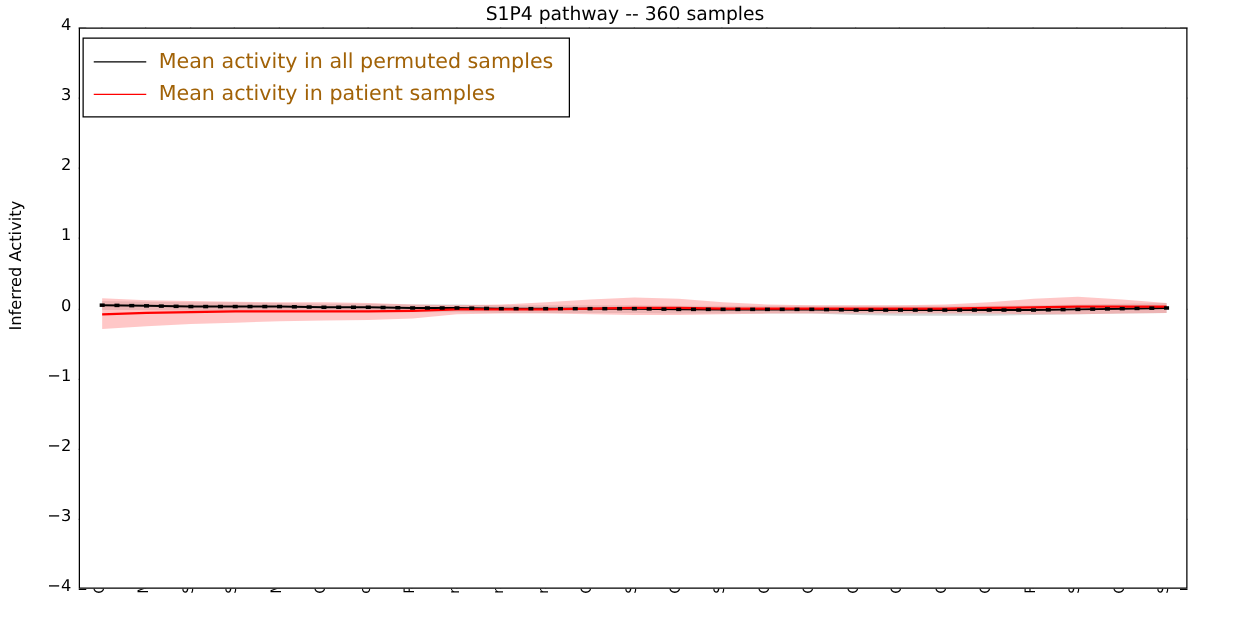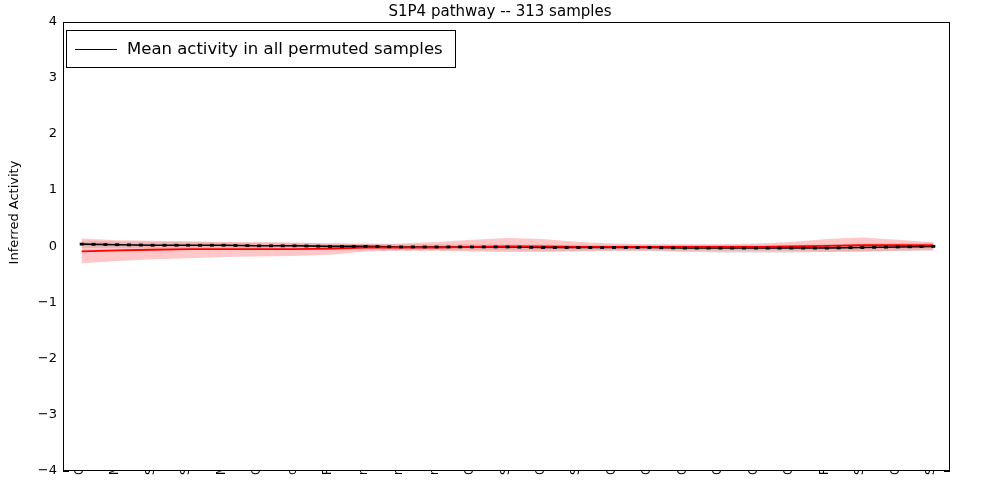--- a/index.html
+++ b/index.html
@@ -51,28 +51,28 @@
 
   
   #legend{
     position:absolute;left:66px;top:30px;
     border:1.2px solid #000;background:#fff;
     padding:5px 12px 5px 8px;
   }
   .legend-row{display:flex;align-items:center;height:26px;}
   .legend-swatch{width:42px;height:0;border-top:1.4px solid #000;margin-right:10px;flex:none;}
   .legend-swatch.red{border-top-color:#ff0000;}
-  .legend-text{font-size:16.5px;color:#000000;line-height:1;}
+  .legend-text{font-size:16.5px;color:#a16207;line-height:1;}
 </style>
 </head>
 <body>
 
 <div id="fig">
 
-  <div id="chart-title">S1P4 pathway -- 313 samples</div>
+  <div id="chart-title">S1P4 pathway -- 360 samples</div>
 
   <div id="y-axis-title">Inferred Activity</div>
 
   <div id="y-ticks">
       <div class="ytick-mark" style="top: 22px;"></div>
       <div class="ytick-mark right" style="top: 22px;"></div>
       <div class="ytick-label" style="position: absolute; right: 943px; top: 13px; text-align: right;">4</div>
       <div class="ytick-mark" style="top: 78.125px;"></div>
       <div class="ytick-mark right" style="top: 78.125px;"></div>
       <div class="ytick-label" style="position: absolute; right: 943px; top: 69.125px; text-align: right;">3</div>
@@ -260,15 +260,19 @@
           <rect x="867.26" y="221.98" width="4" height="2.8" fill="#000000"></rect>
         </svg>
     </div>
   </div>
 
   <div id="legend">
     <div class="legend-row">
       <span class="legend-swatch black"></span>
       <span class="legend-text">Mean activity in all permuted samples</span>
     </div>
+    <div class="legend-row">
+      <span class="legend-swatch red"></span>
+      <span class="legend-text">Mean activity in patient samples</span>
+    </div>
   </div>
 
 </div>
 
 </body></html>

